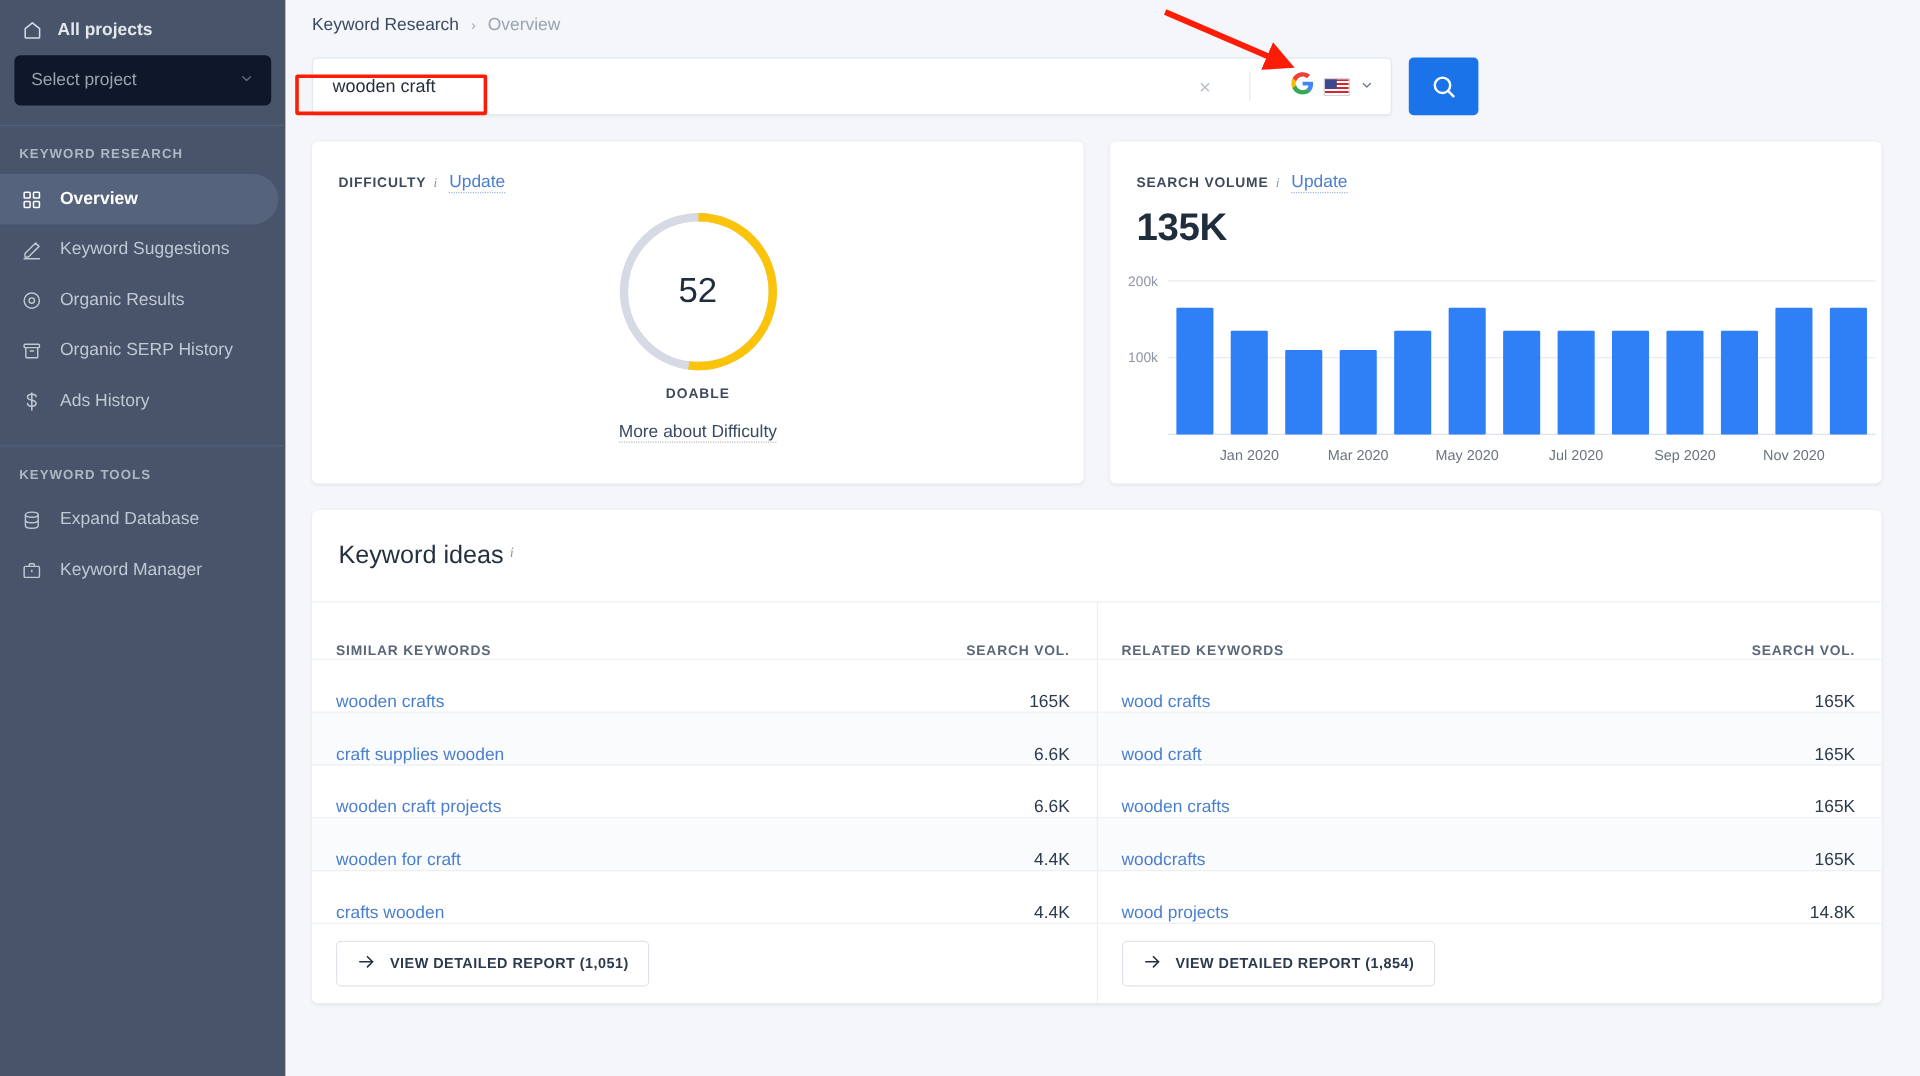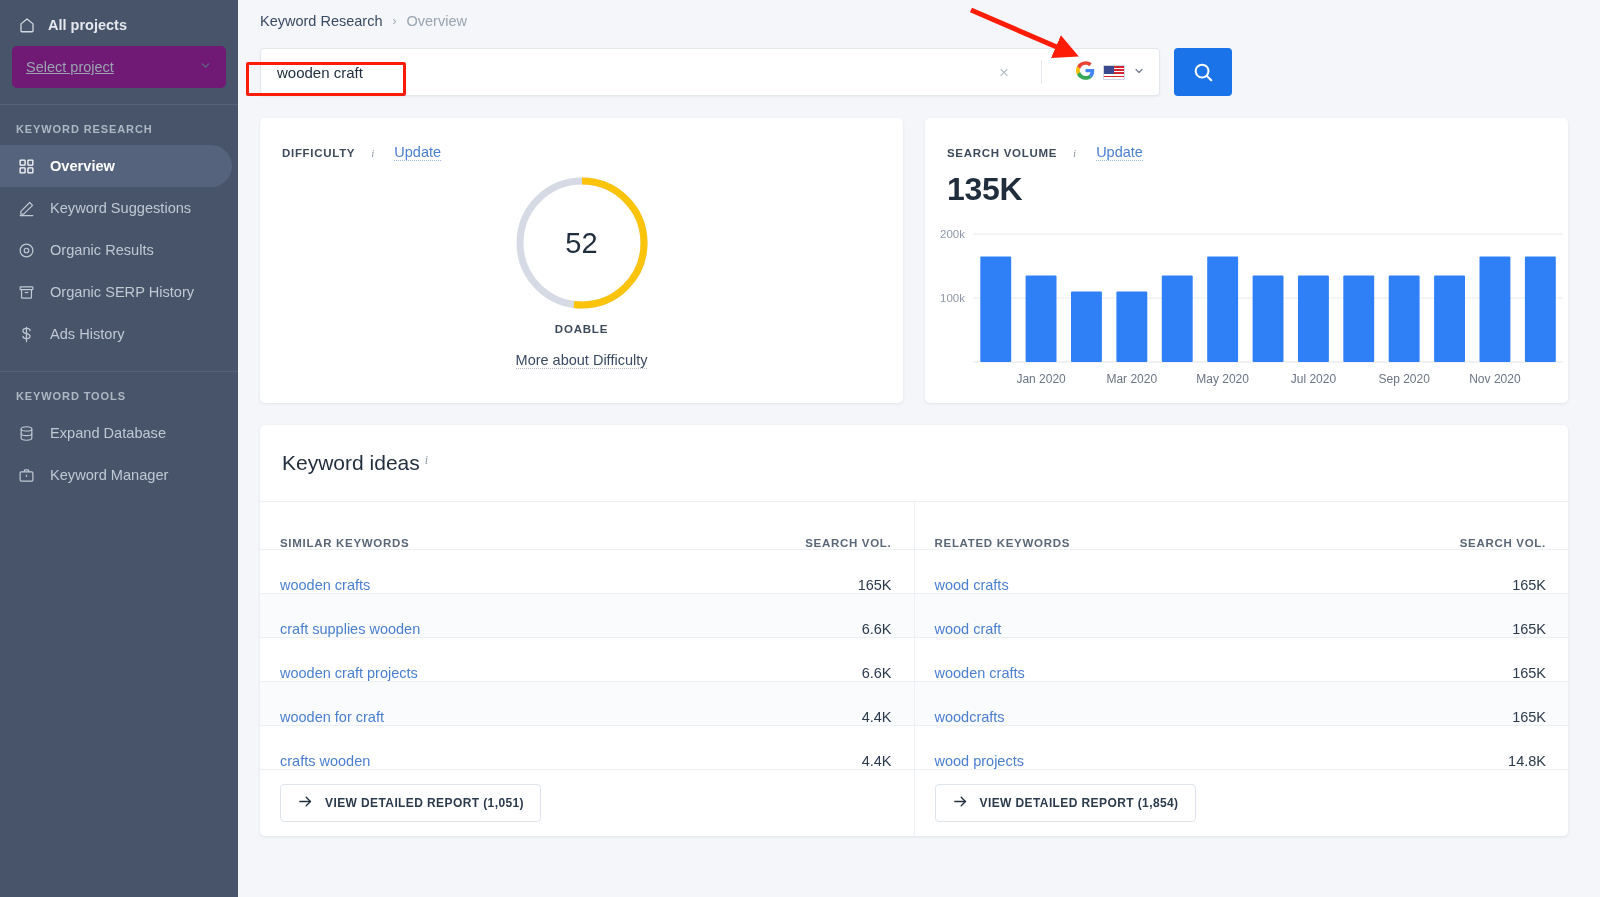--- a/index.html
+++ b/index.html
@@ -19,25 +19,25 @@
     display: flex; flex-direction: column;
   }
   .sb-top { padding: 12px 12px 0 12px; }
   .sb-allprojects {
     display: flex; align-items: center; gap: 12px;
     padding: 4px 6px 10px 6px;
     color: #e4e8ee; font-size: 14.5px; font-weight: 600;
   }
   .sb-allprojects .ico { display: flex; align-items: center; }
   .sb-select {
-    background: #701a75; border-radius: 5px;
+    background: #0f172a; border-radius: 5px;
     height: 42px; margin: 2px 0 16px 0;
     display: flex; align-items: center; justify-content: space-between;
     padding: 0 14px;
-    color: #9aa3b0; font-size: 14.5px; text-decoration: underline;
+    color: #9aa3b0; font-size: 14.5px;
   }
   .sb-divider { height: 1px; background: #54617a; }
   .sb-section {
     font-size: 11px; letter-spacing: .9px; font-weight: 700;
     color: #aeb7c4; padding: 18px 0 10px 16px; text-transform: uppercase;
   }
   .sb-item {
     display: flex; align-items: center; gap: 14px;
     height: 42px; padding-left: 16px;
     font-size: 14.6px; color: #c0c8d4;
@@ -104,21 +104,21 @@
   .annot-arrow { position: absolute; pointer-events: none; }
 
   
   .cards { display: flex; gap: 22px; padding: 22px 32px 0 22px; }
   .card {
     background: #fff; border-radius: 5px;
     box-shadow: 0 1px 3px rgba(25,40,70,.09);
     flex: 1;
   }
   .card-hd {
-    display: flex; align-items: baseline; gap: 16px;
+    display: flex; align-items: baseline; gap: 6px;
     padding: 26px 0 0 22px;
   }
   .card-label {
     font-size: 11.5px; letter-spacing: .7px; font-weight: 700; color: #3d4a5c;
     text-transform: uppercase;
   }
   .i-mark { font-style: italic; font-size: 11px; color: #8e97a5; font-family: "Liberation Serif", serif; }
   .updlink {
     font-size: 14.5px; color: #4a7fd0; border-bottom: 1px dotted #9dbbe6; cursor: pointer;
     margin-left: 4px;

